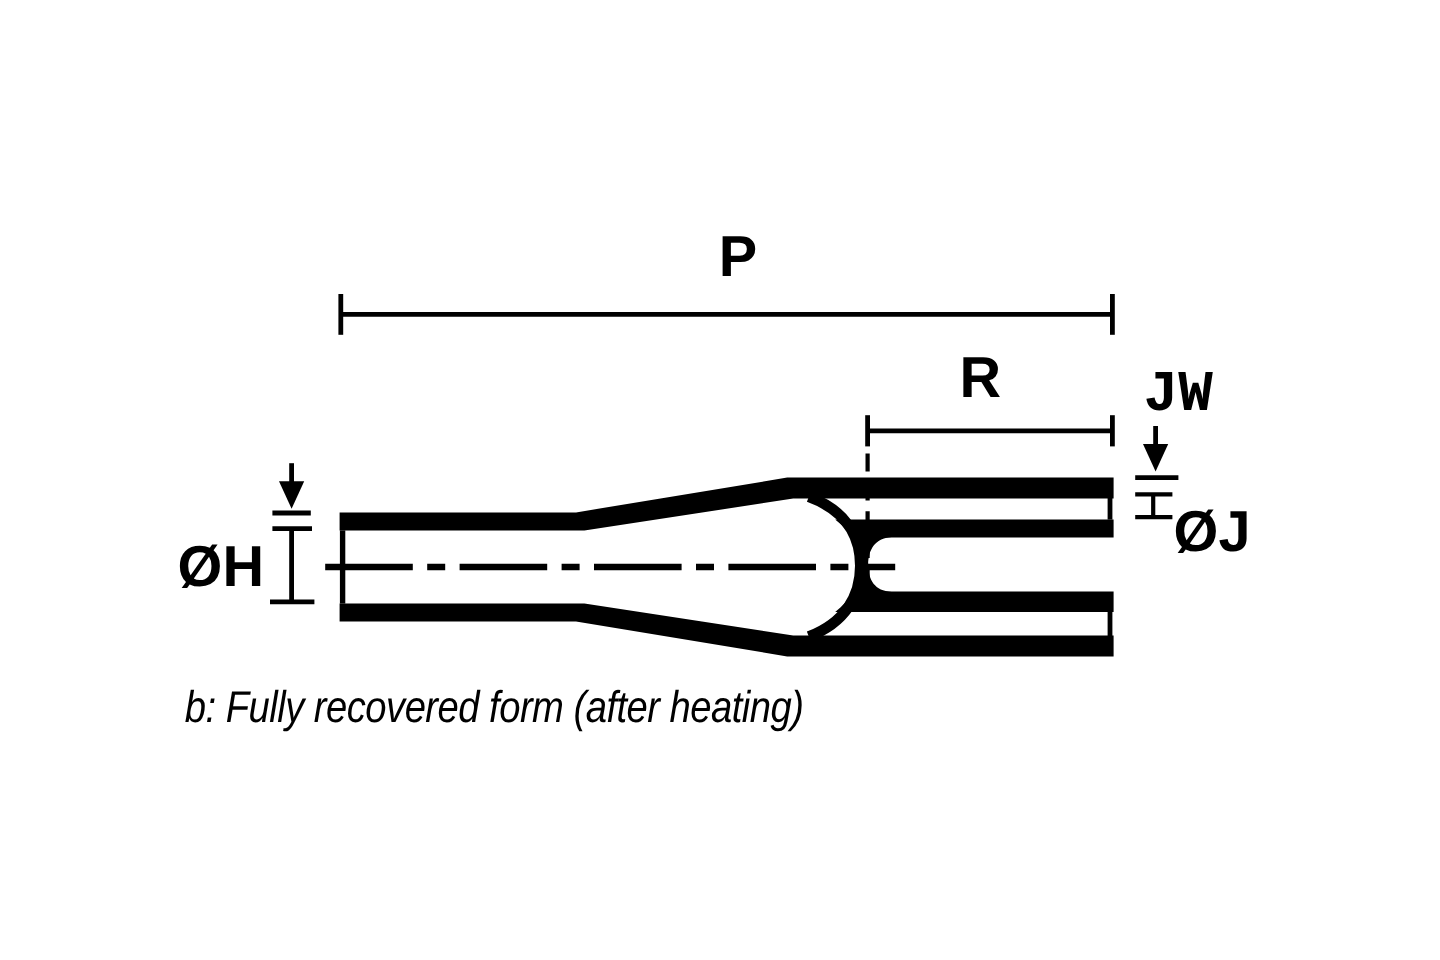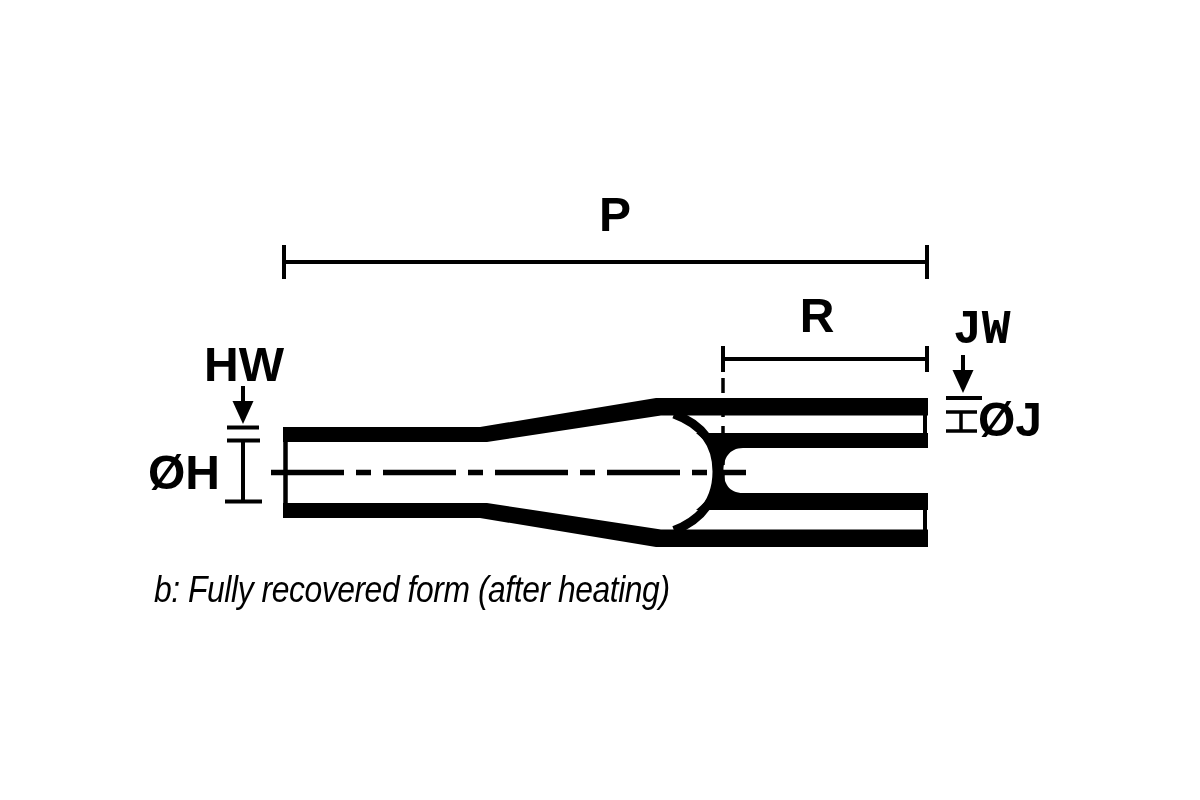--- a/index.html
+++ b/index.html
@@ -72,23 +72,22 @@
       <line x1="946" y1="412" x2="977" y2="412" stroke-width="3.5"></line>
       <line x1="961" y1="412" x2="961" y2="431" stroke-width="3.5"></line>
       <line x1="946" y1="431" x2="977" y2="431" stroke-width="3.5"></line>
     </g>
   </svg>
 
   <div class="dim-label centered" style="left:615px;top:191px;">P</div>
 
   <div class="dim-label centered" style="left:817px;top:292px;">R</div>
 
-  <div class="dim-label centered" style="left:244px;top:341px;">HW</div>
 
   <div class="dim-label" style="left:148px;top:449px;">ØH</div>
 
   <div class="dim-label" style="left:953px;top:306px;font-family:Liberation Mono, monospace;">JW</div>
 
-  <div class="dim-label" style="left:978px;top:396px;">ØJ</div>
+  <div class="dim-label" style="left:978px;top:420px;">ØJ</div>
 
   <div class="caption">b: Fully recovered form (after heating)</div>
 
 </div>
 
 </body></html>

